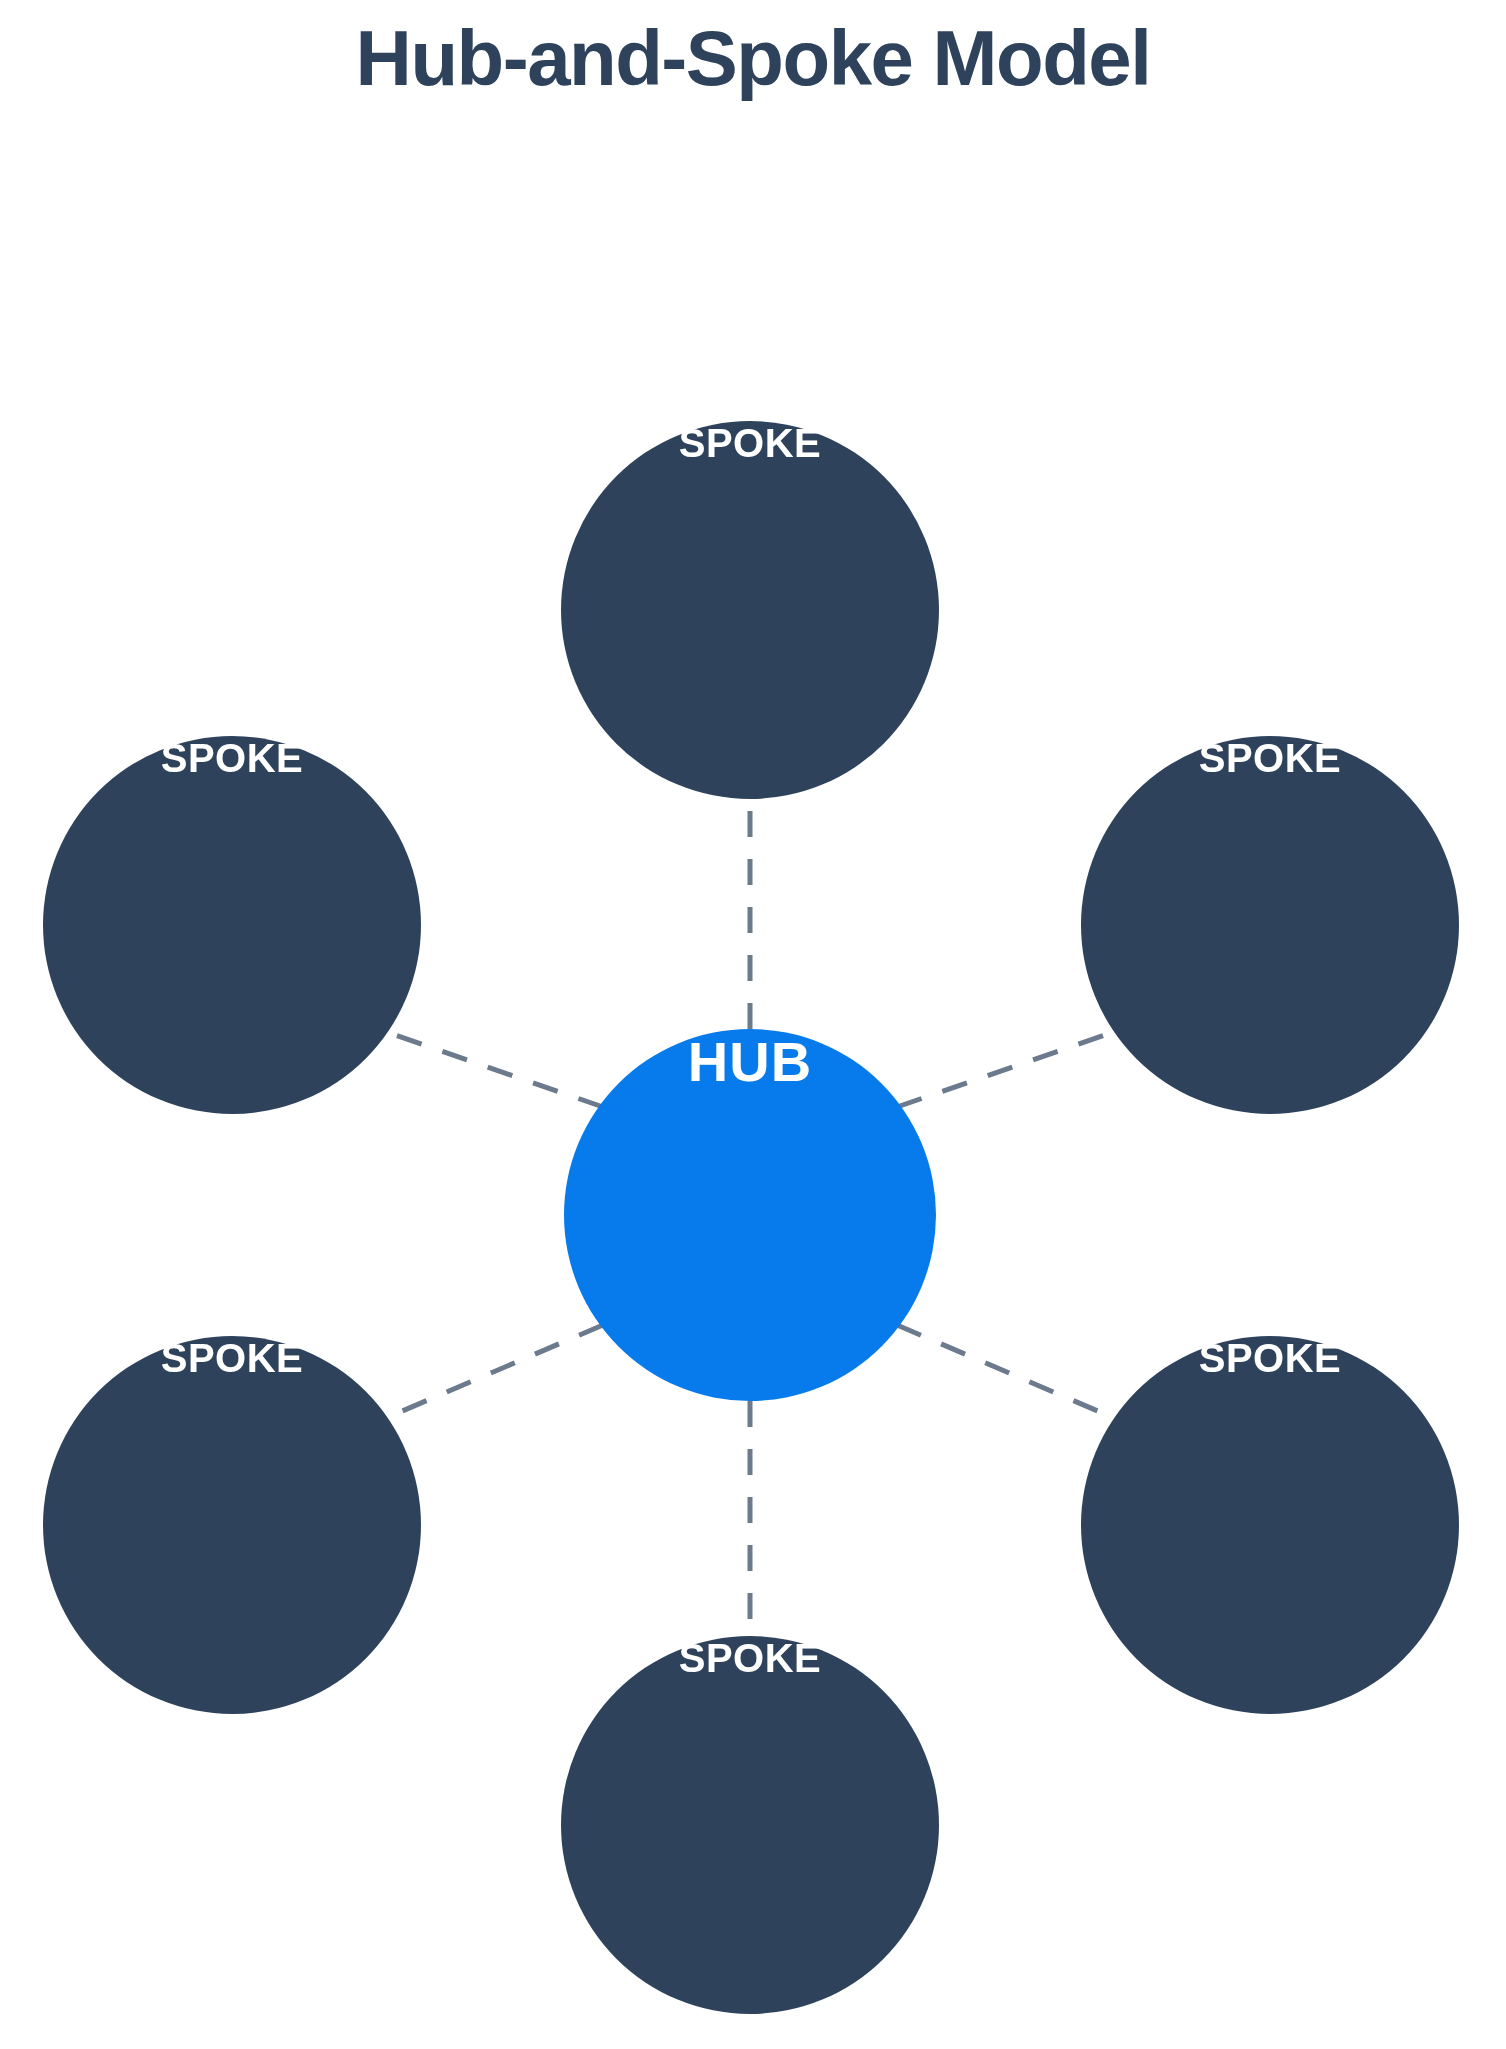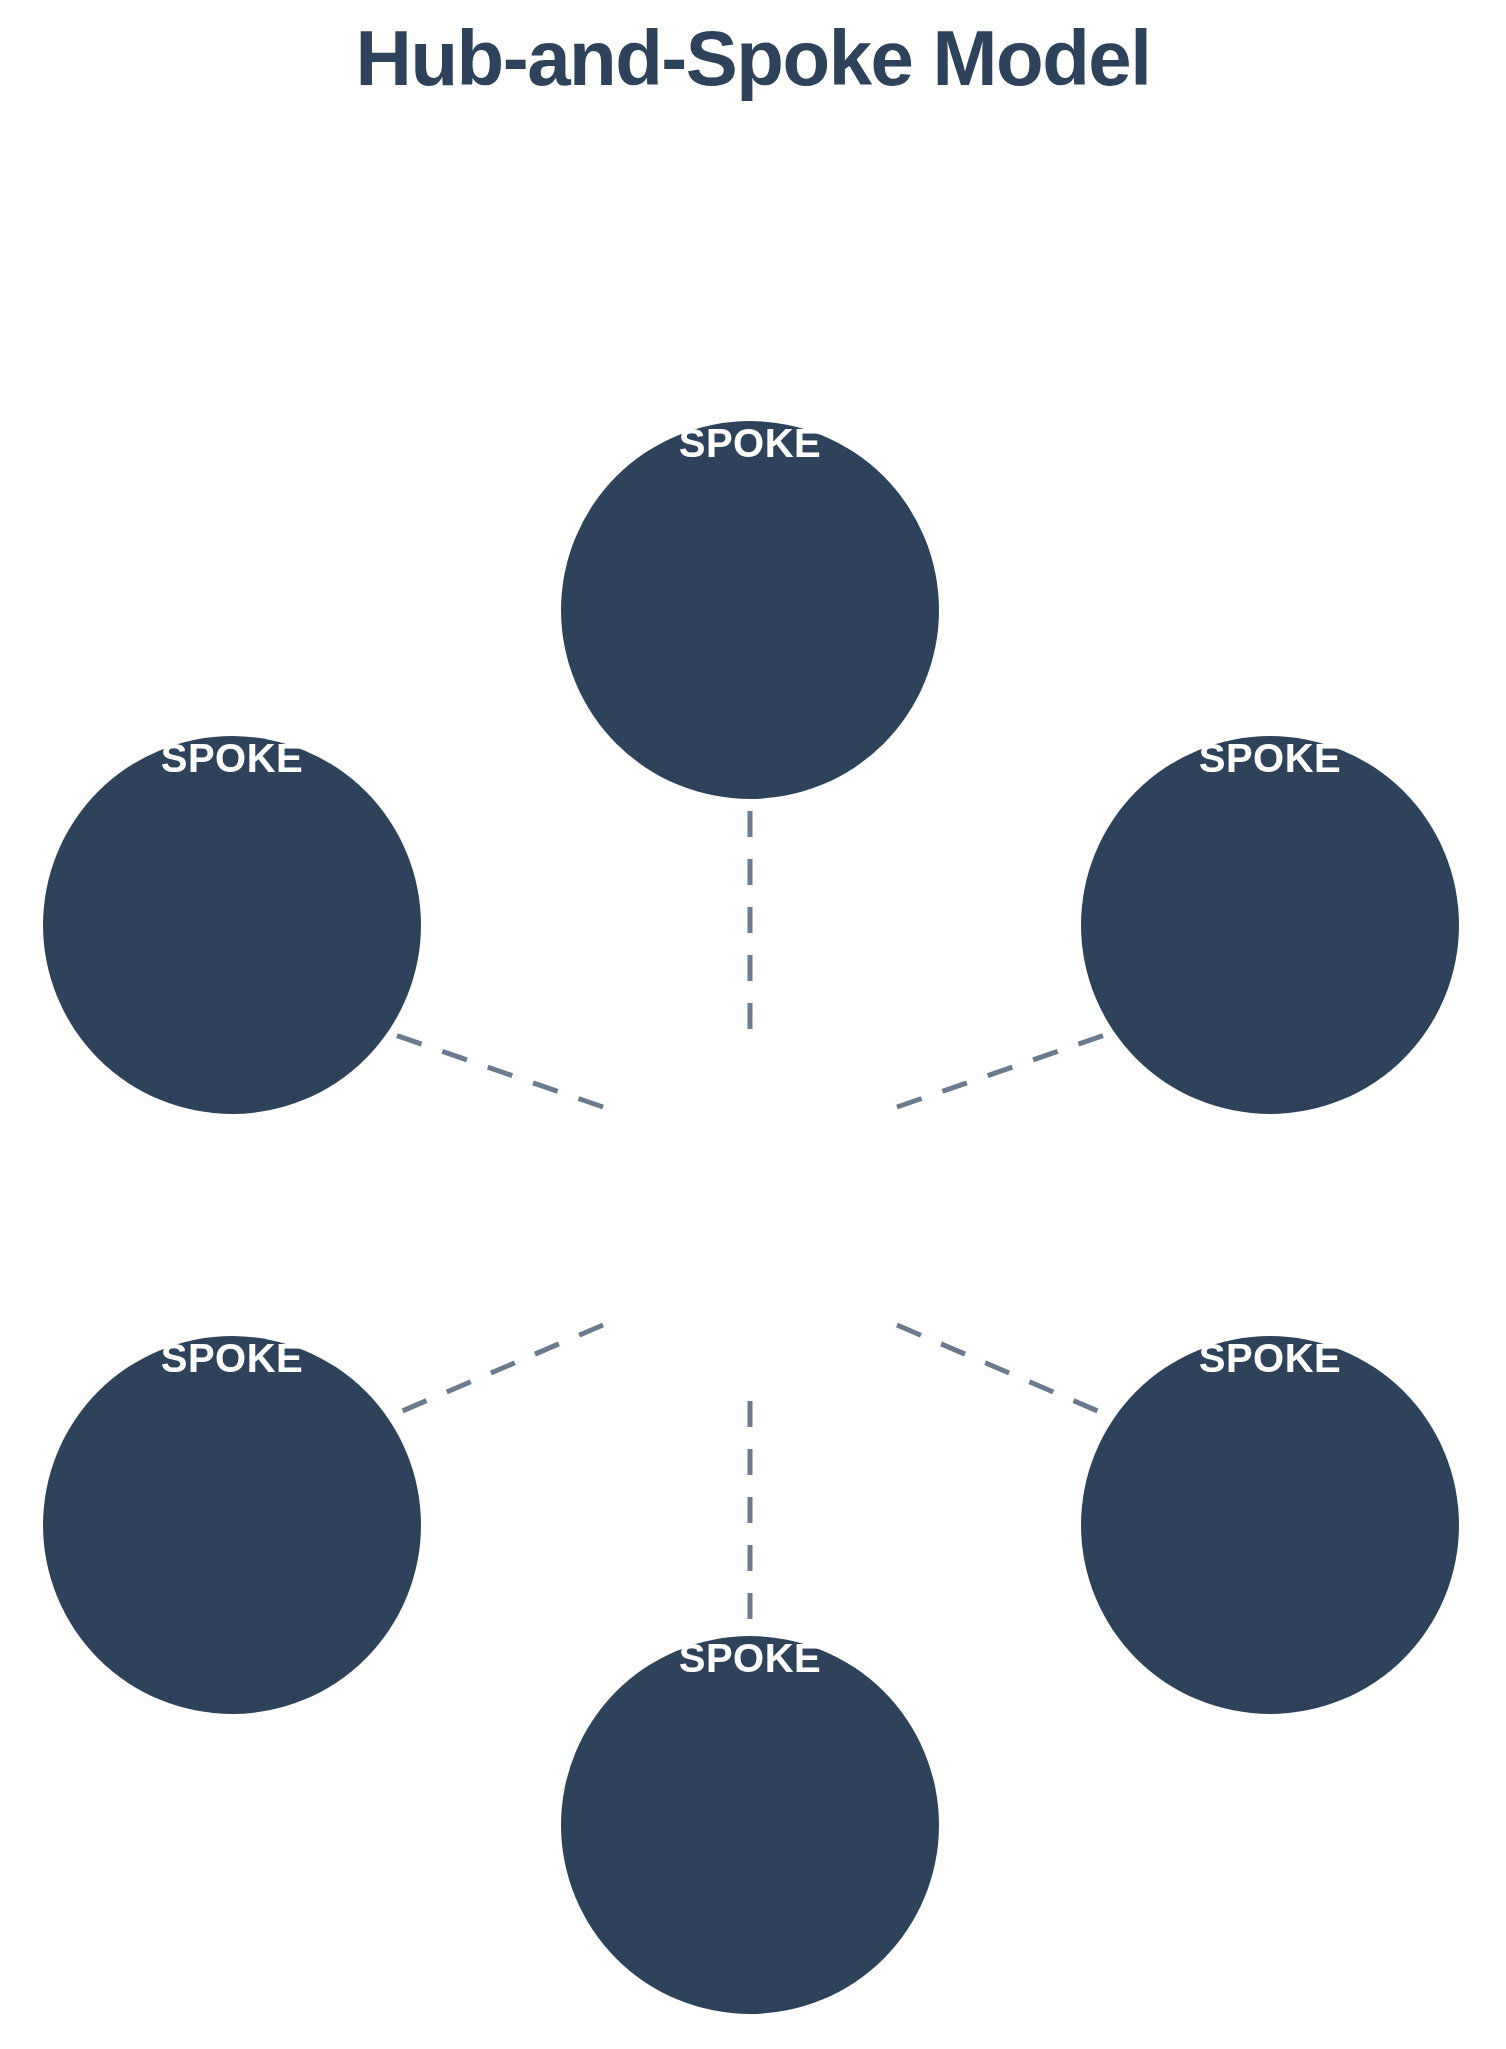--- a/index.html
+++ b/index.html
@@ -115,14 +115,17 @@
   </div>
 
   <div class="node spoke-node" id="spoke-lower-right" style="background:#2E435B;">
     <span class="node-label">SPOKE</span>
   </div>
 
   <div class="node spoke-node" id="spoke-bottom" style="background:#2E435B;">
     <span class="node-label">SPOKE</span>
   </div>
 
+  <div class="node hub-node" id="hub" style="background:#077BEB;">
+    <span class="node-label">HUB</span>
+  </div>
 
 </div>
 
 </body></html>

